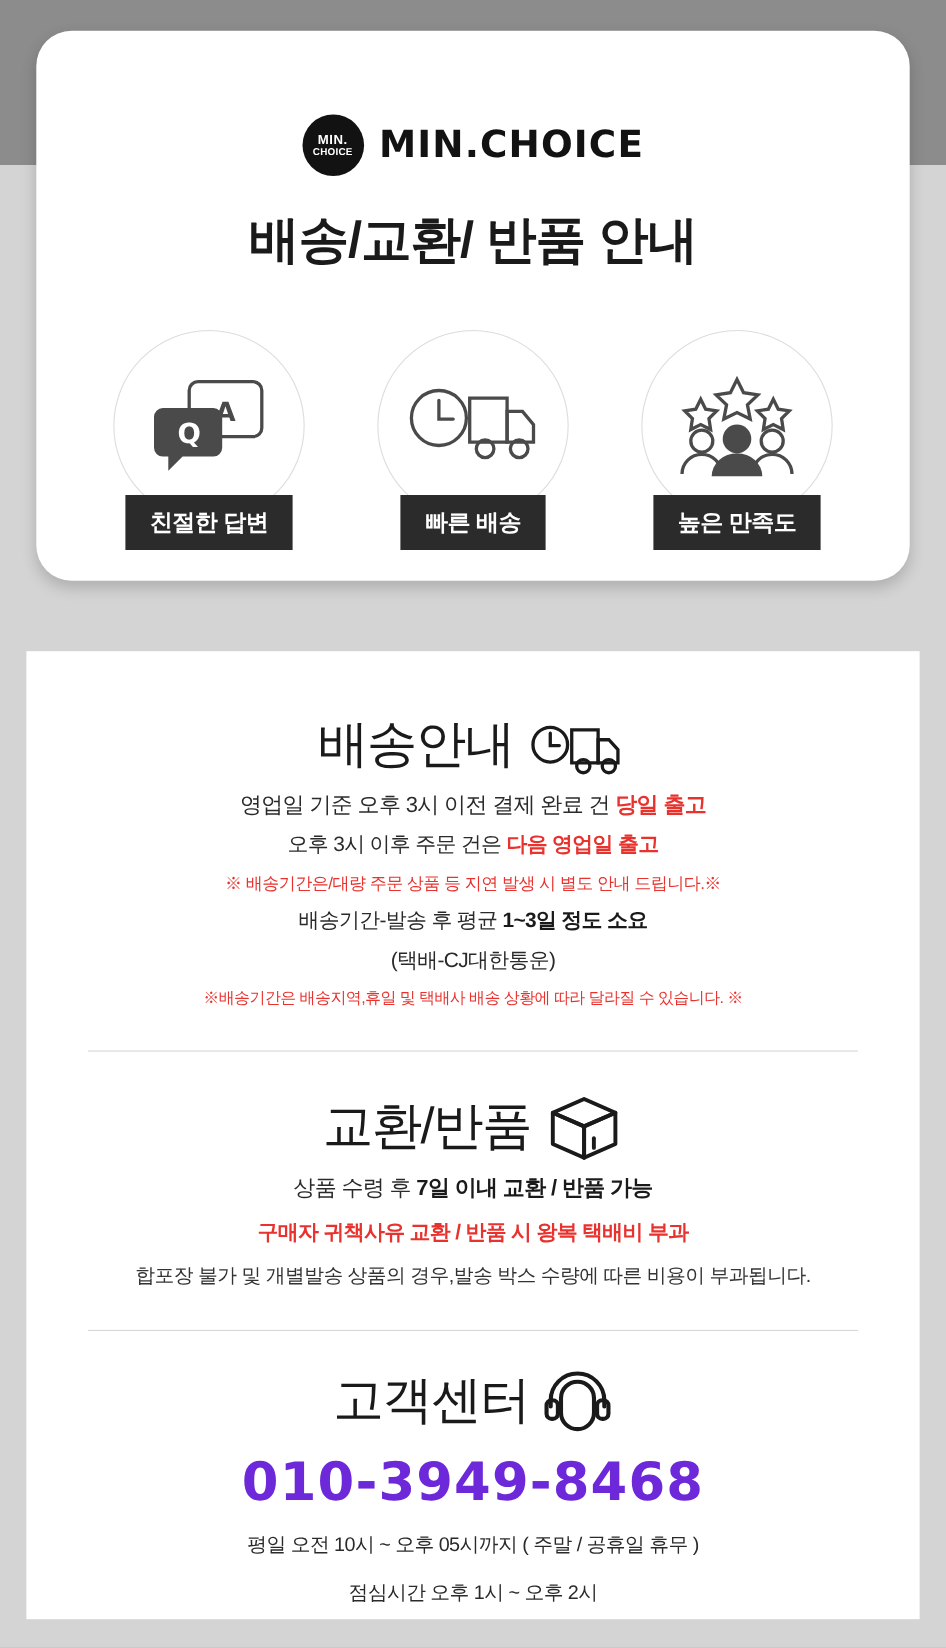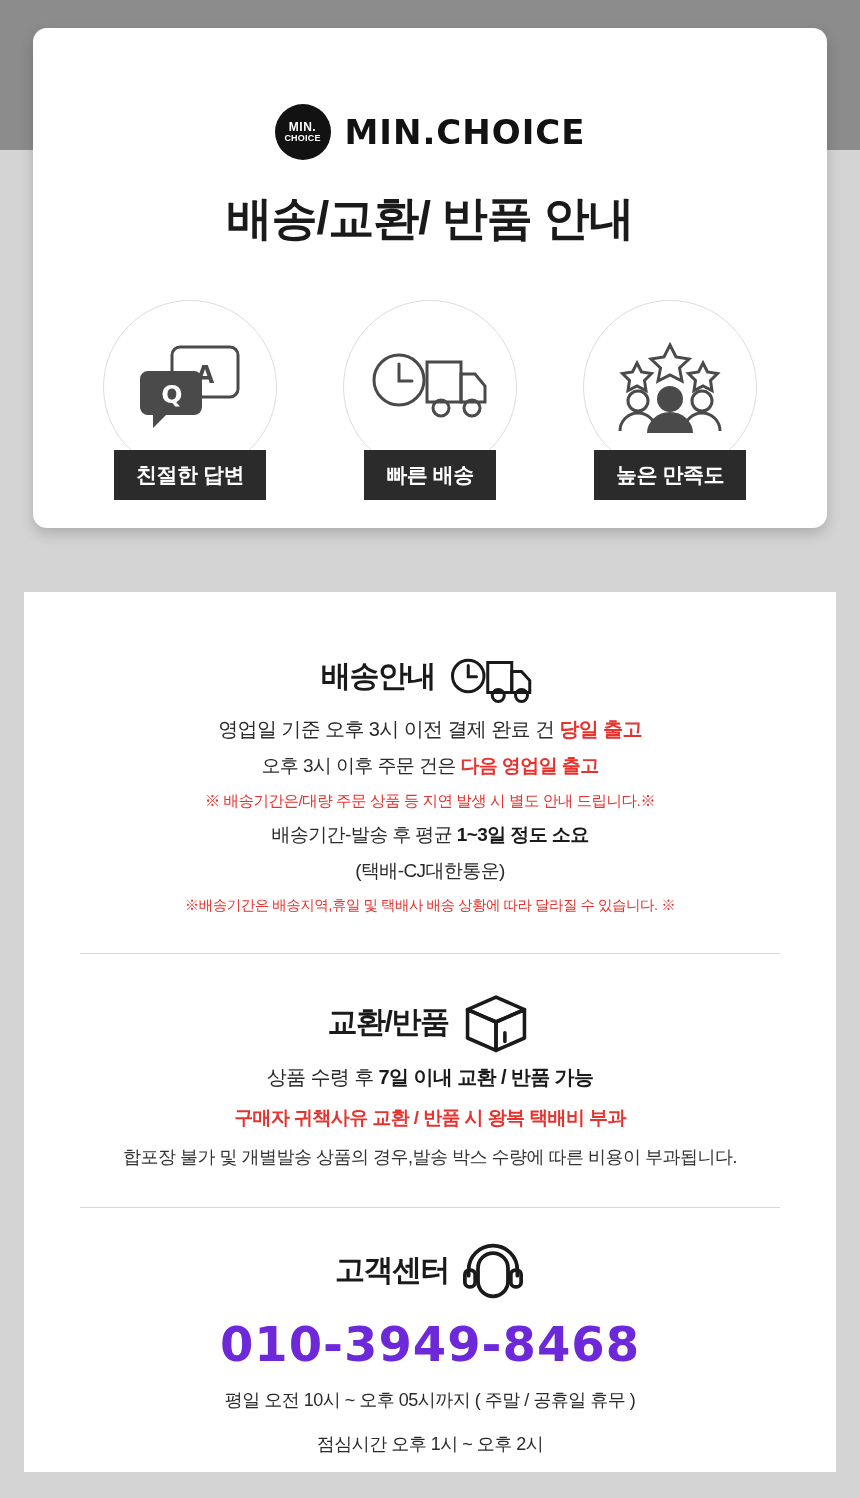--- a/index.html
+++ b/index.html
@@ -20,21 +20,21 @@
   }
 
   
   .top-card {
     position: absolute;
     left: 33px;
     top: 28px;
     width: 794px;
     height: 500px;
     background: #ffffff;
-    border-radius: 14px;
+    border-radius: 32px;
     box-shadow: 0 6px 14px rgba(0,0,0,0.18);
   }
 
   
   .logo-row {
     position: absolute;
     top: 76px;
     left: 0;
     width: 100%;
     display: flex;
@@ -119,22 +119,22 @@
   }
 
   .section { padding: 0 46px; }
   .sec-head {
     display: flex;
     align-items: center;
     justify-content: center;
     gap: 12px;
   }
   .sec-head .t {
-    font-size: 30px;
-    font-weight: bold;
+    font-size: 46px;
+    font-weight: normal;
     color: #1a1a1a;
     letter-spacing: -1.5px;
   }
   .line {
     width: 700px;
     height: 1px;
     background: #d8d8d8;
     margin: 0 auto;
   }
 

